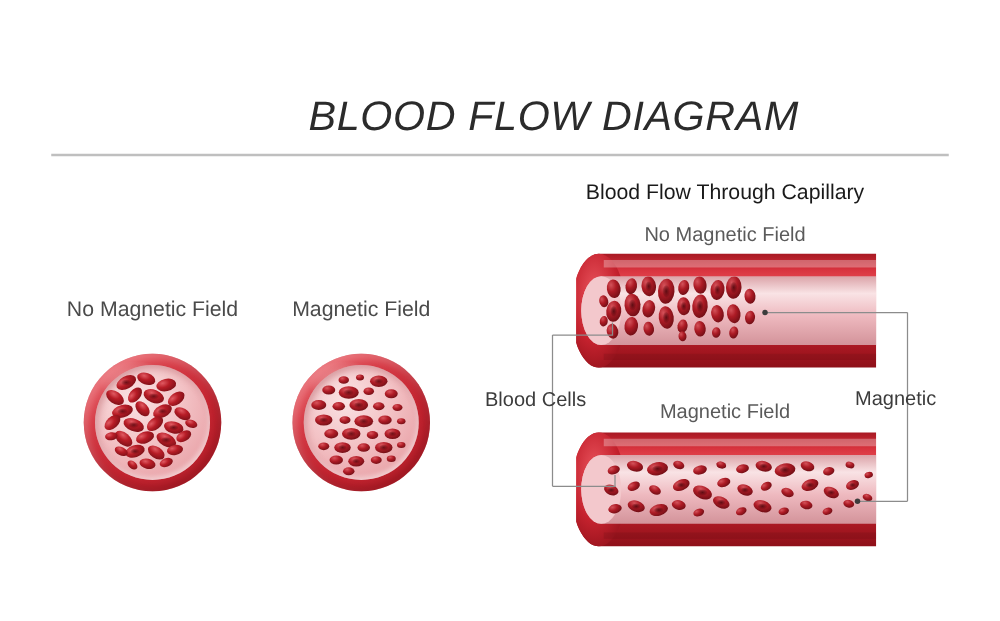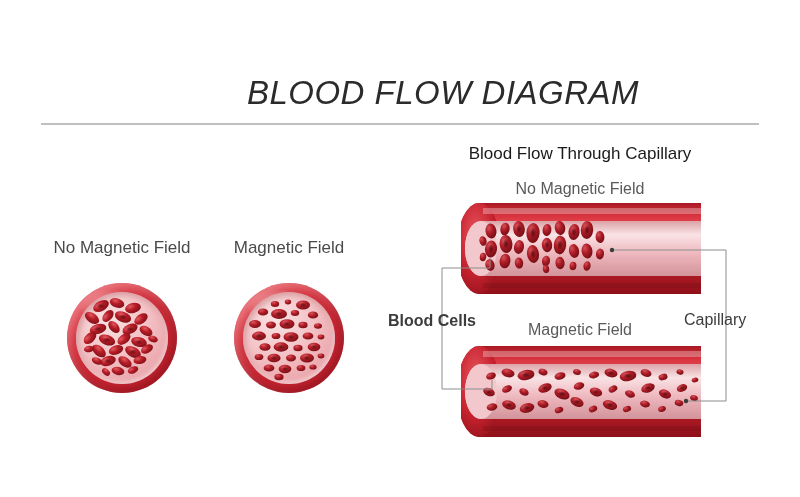--- a/index.html
+++ b/index.html
@@ -138,21 +138,21 @@
   .tube.bottom { top: 342px; }
   .tube svg { display:block; width:240px; height:99px; }
 
   
   .callout-label {
     position: absolute;
     font-size: 16px;
     color: #3c3c3c;
     white-space: nowrap;
   }
-  .callout-label.blood-cells { left: 388px; top: 312px; font-weight: bold; }
+  .callout-label.blood-cells { left: 388px; top: 312px; }
   .callout-label.capillary   { left: 684px; top: 311px; }
 
   .leader-layer {
     position: absolute;
     left: 0; top: 0;
     width: 800px; height: 497px;
     pointer-events: none;
   }
 </style>
 </head>
@@ -499,15 +499,15 @@
       <path d="M726,401 L687,401"></path>
     </g>
     <g fill="#3c3c3c">
       <circle cx="612" cy="250" r="2.2"></circle>
       <circle cx="686" cy="401" r="2.2"></circle>
     </g>
   </svg>
 
   <div class="callout-label blood-cells">Blood Cells</div>
 
-  <div class="callout-label capillary">Capillary</div>
+  <div class="callout-label capillary">Magnetic</div>
 
 </div>
 
 </body></html>

